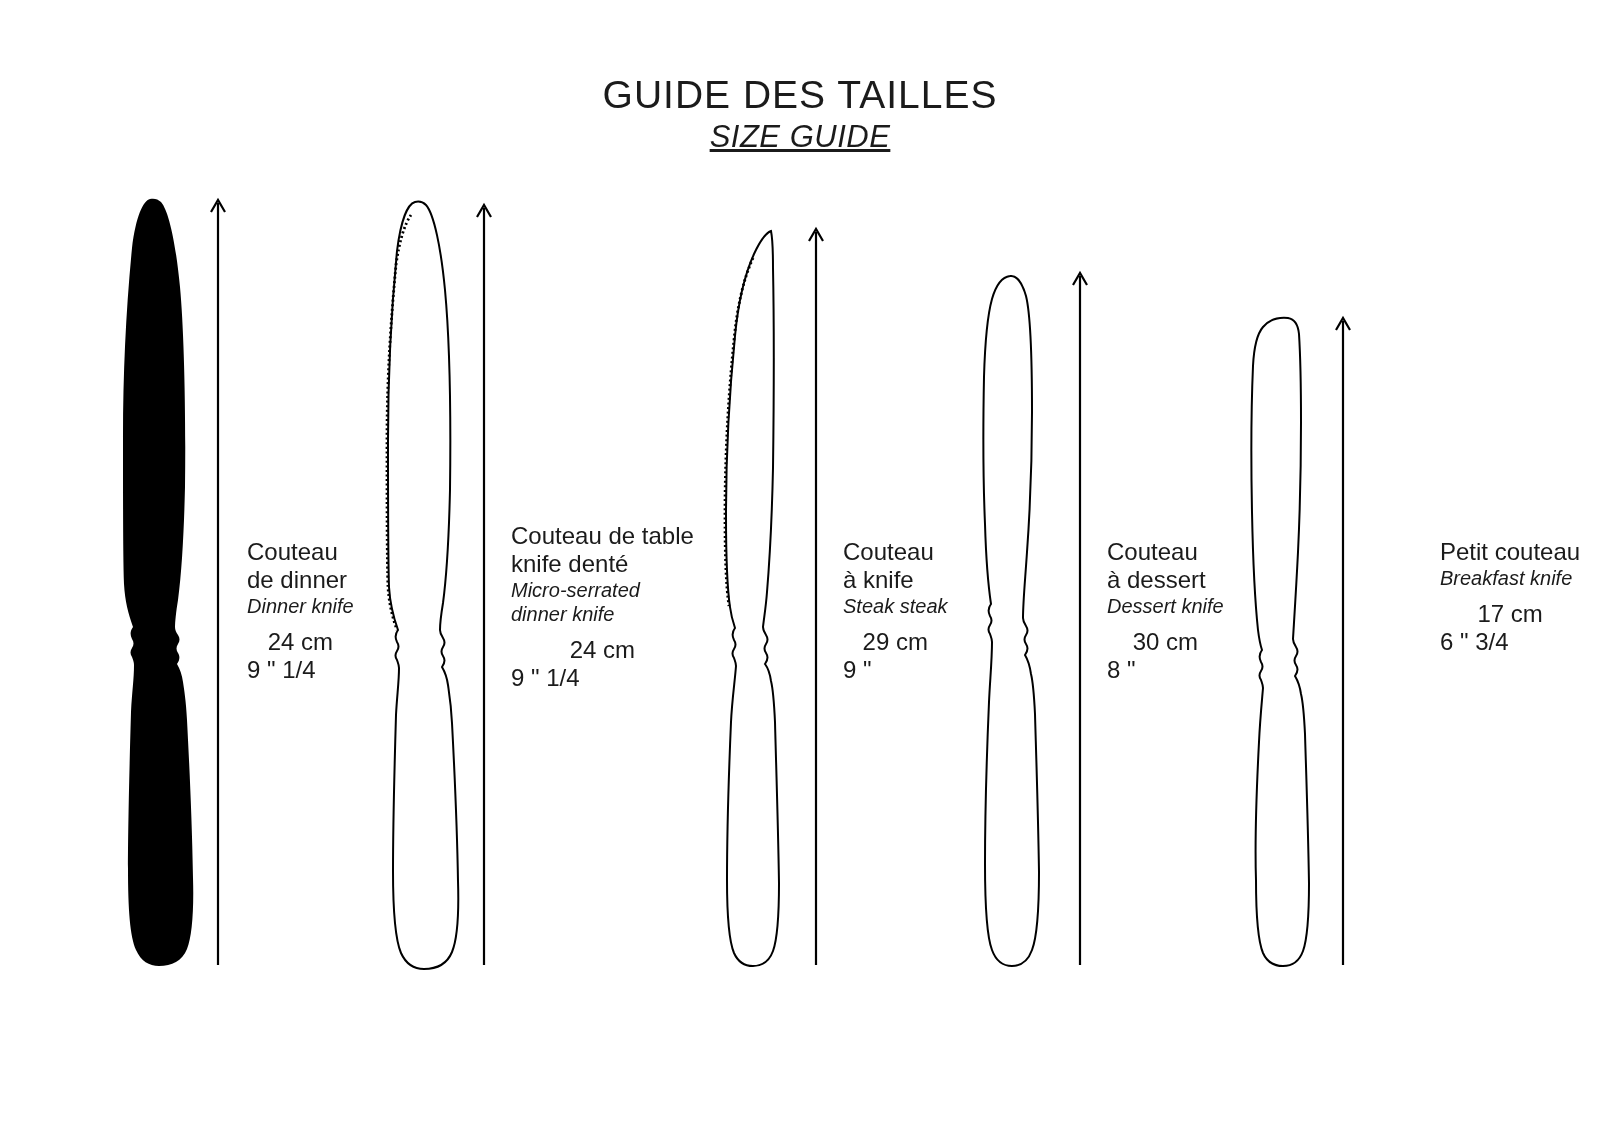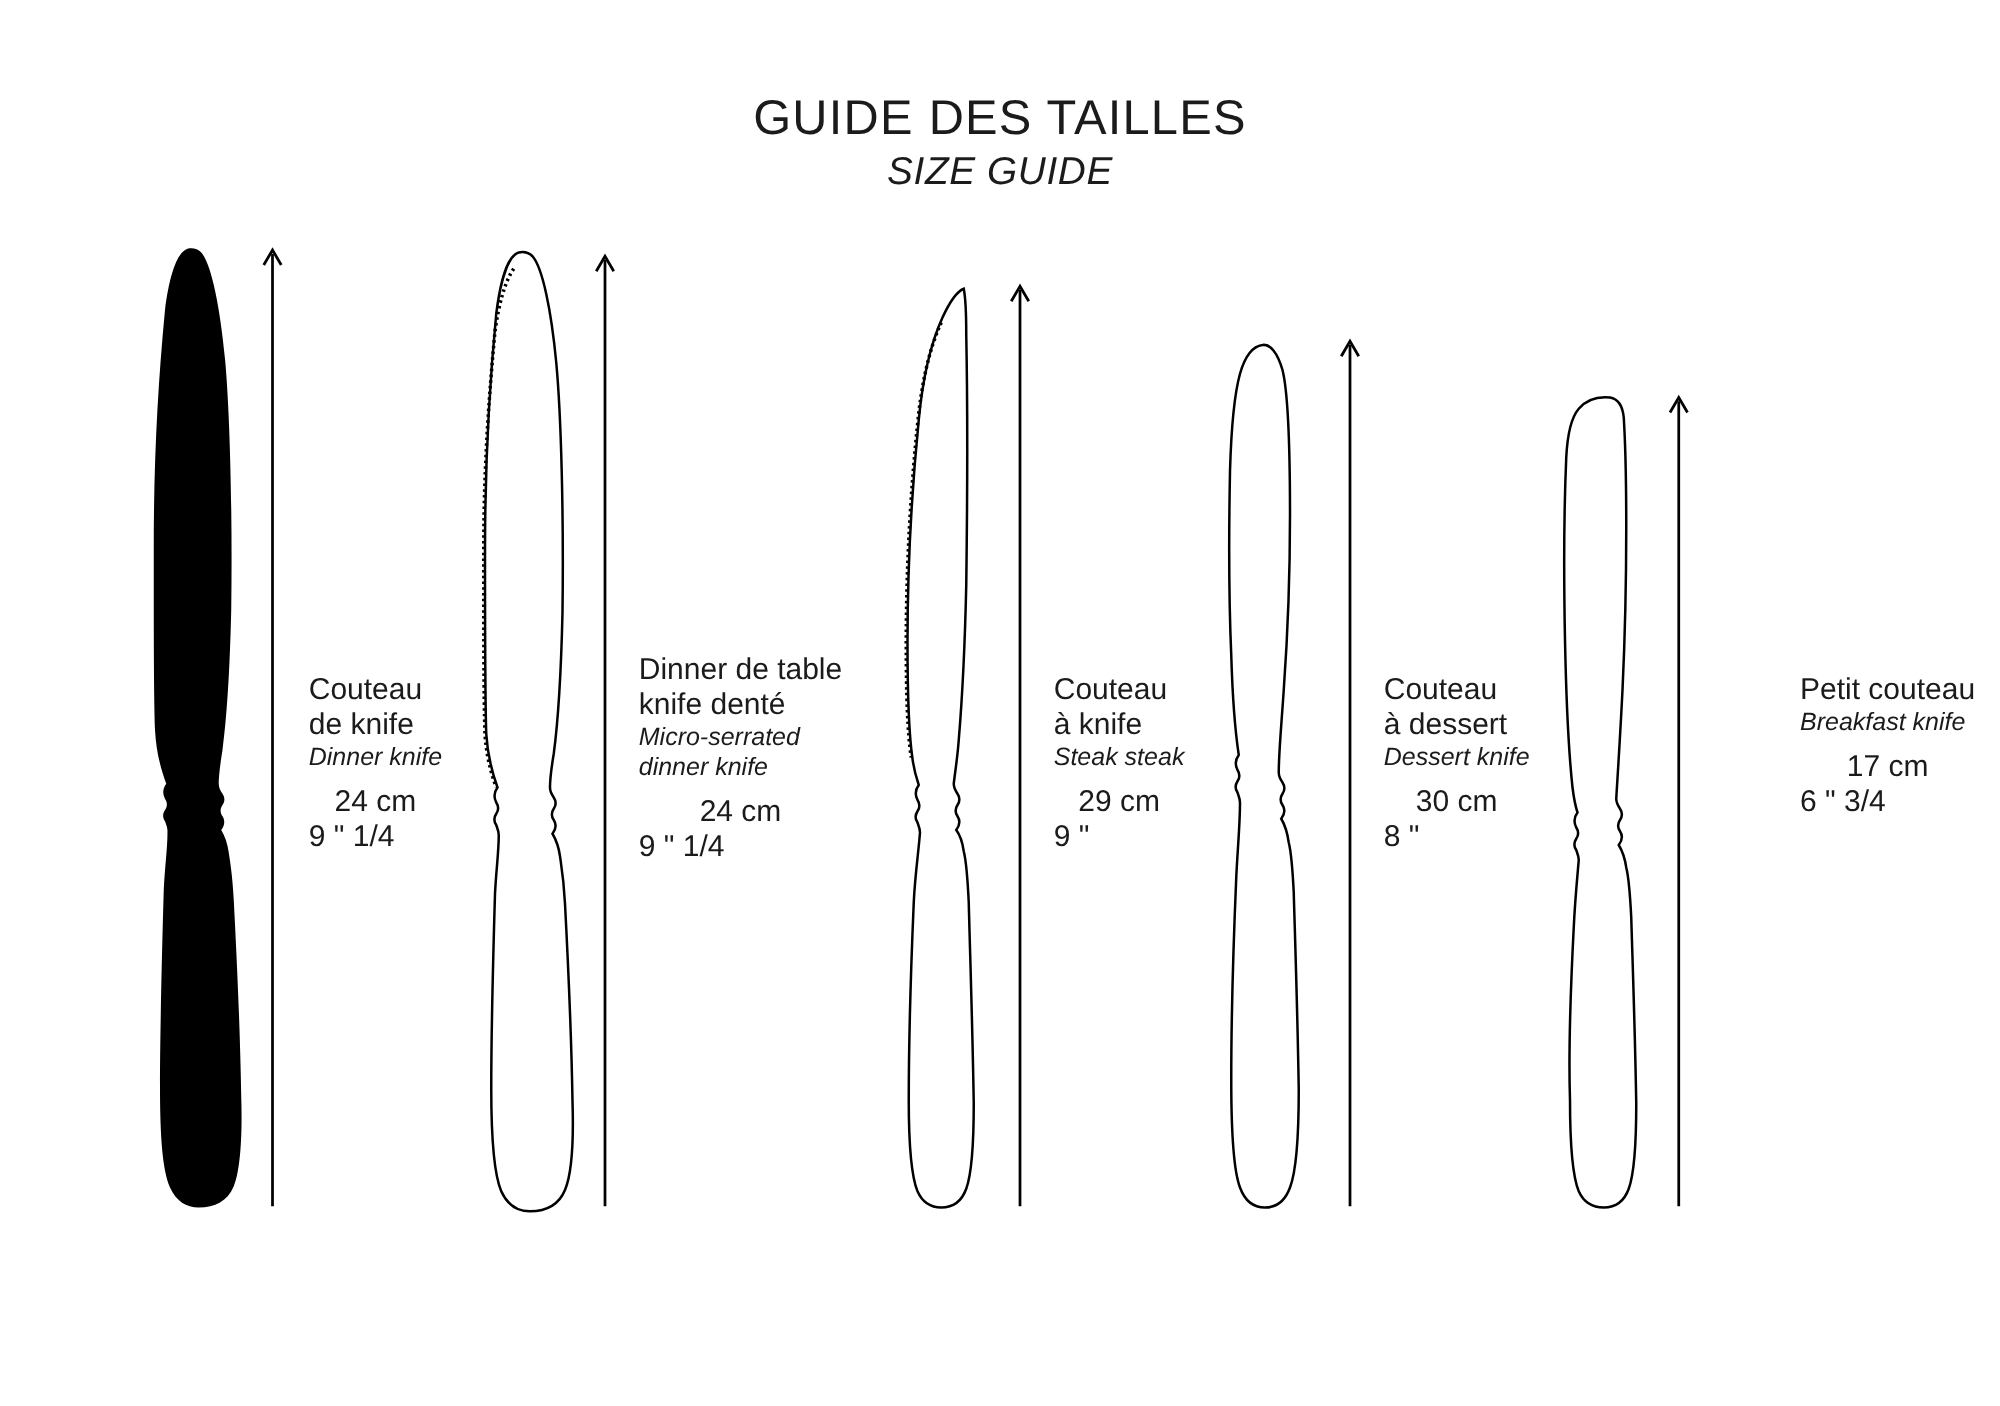--- a/index.html
+++ b/index.html
@@ -22,20 +22,21 @@
     font-weight:400;
     letter-spacing:1px;
     line-height:46px;
   }
   .title-sub{
     font-size:31px;
     font-style:italic;
     font-weight:400;
     letter-spacing:0.5px;
     line-height:38px;
+    text-decoration:underline;
   }
   .diagram-svg{
     position:absolute;
     left:0; top:0;
   }
   .knife-label{
     position:absolute;
     white-space:nowrap;
   }
   .name-fr{
@@ -156,28 +157,28 @@
            c 3,-4 3,-8 1,-11 c -2,-3 -2,-6 0,-9 c 2,-3 2,-6 0,-9 c -2,-3 -3,-5 -3,-8
            C 1294,622 1296,592 1298,552 C 1300,510 1301,464 1301,422
            C 1301,382 1300,350 1299,334 C 1298,324 1294,319 1288,318 Z"></path>
       <line x1="1343" y1="321" x2="1343" y2="965" stroke="#000" stroke-width="2.2"></line>
       <polyline points="1336,330 1343,318 1350,330" fill="none" stroke="#000" stroke-width="2.2"></polyline>
     </g>
   </svg>
 
   <div class="knife-label" style="left:247px; top:538px">
     <div class="name-fr">Couteau</div>
-    <div class="name-fr">de knife</div>
+    <div class="name-fr">de dinner</div>
     <div class="name-en">Dinner knife</div>
     <div class="size-cm">24 cm</div>
     <div class="size-in">9 " 1/4</div>
   </div>
 
   <div class="knife-label" style="left:511px; top:522px">
-    <div class="name-fr">Dinner de table</div>
+    <div class="name-fr">Couteau de table</div>
     <div class="name-fr">knife denté</div>
     <div class="name-en">Micro-serrated</div>
     <div class="name-en">dinner knife</div>
     <div class="size-cm">24 cm</div>
     <div class="size-in">9 " 1/4</div>
   </div>
 
   <div class="knife-label" style="left:843px; top:538px">
     <div class="name-fr">Couteau</div>
     <div class="name-fr">à knife</div>

